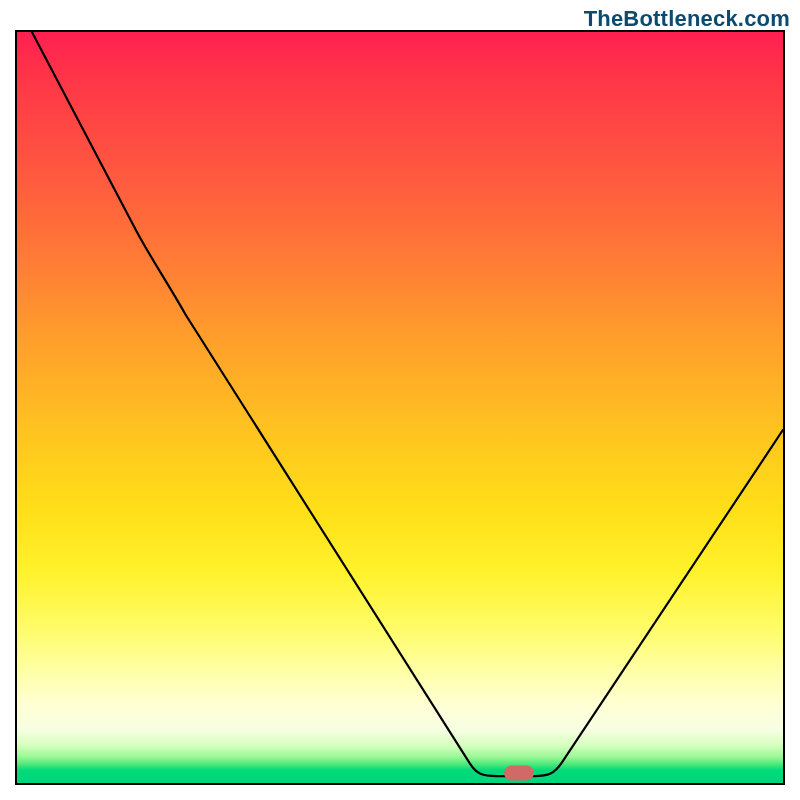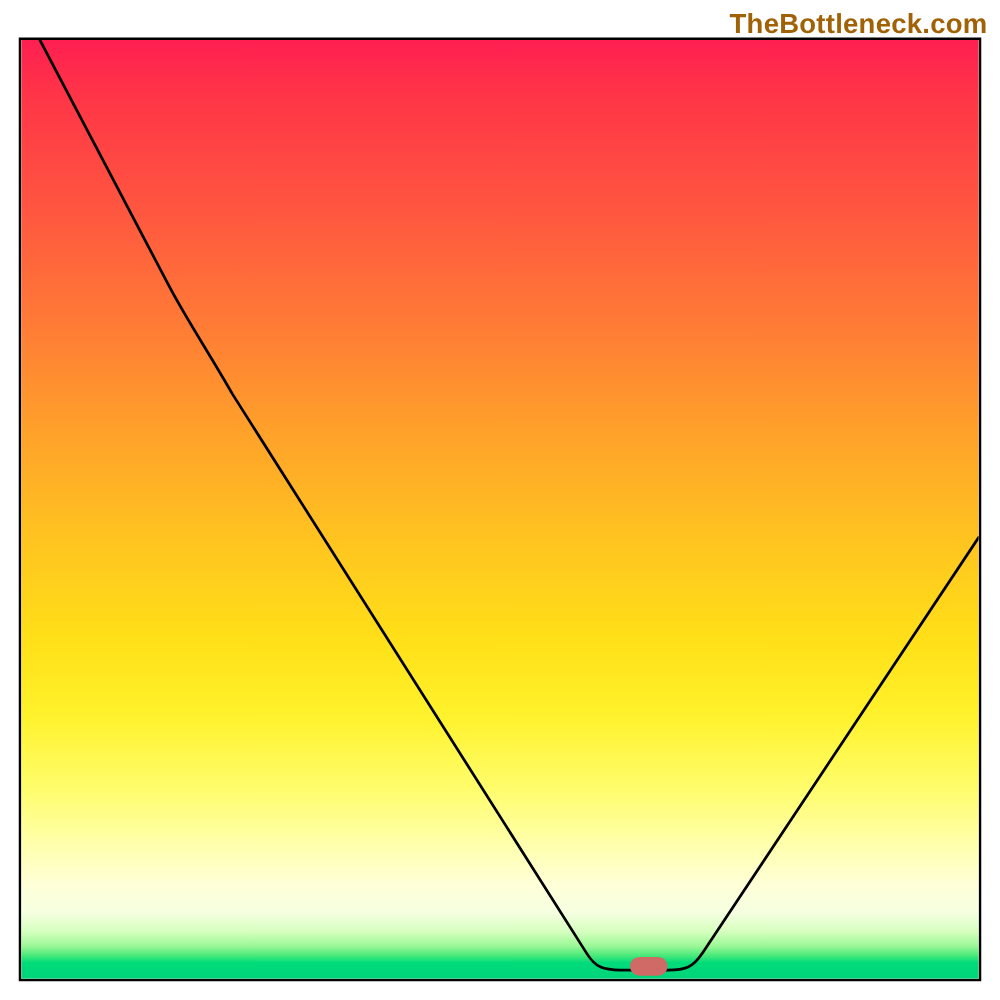--- a/index.html
+++ b/index.html
@@ -14,21 +14,21 @@
     position: relative;
     width: 800px;
     height: 800px;
   }
   .watermark {
     position: absolute;
     top: 6px;
     right: 10px;
     font-size: 22px;
     font-weight: bold;
-    color: #a16207;
+    color: #0c4a6e;
     letter-spacing: 0.2px;
     z-index: 10;
   }
   .plot-box {
     position: absolute;
     left: 15px;
     top: 30px;
     width: 770px;
     height: 755px;
     border: 2.5px solid #000;

